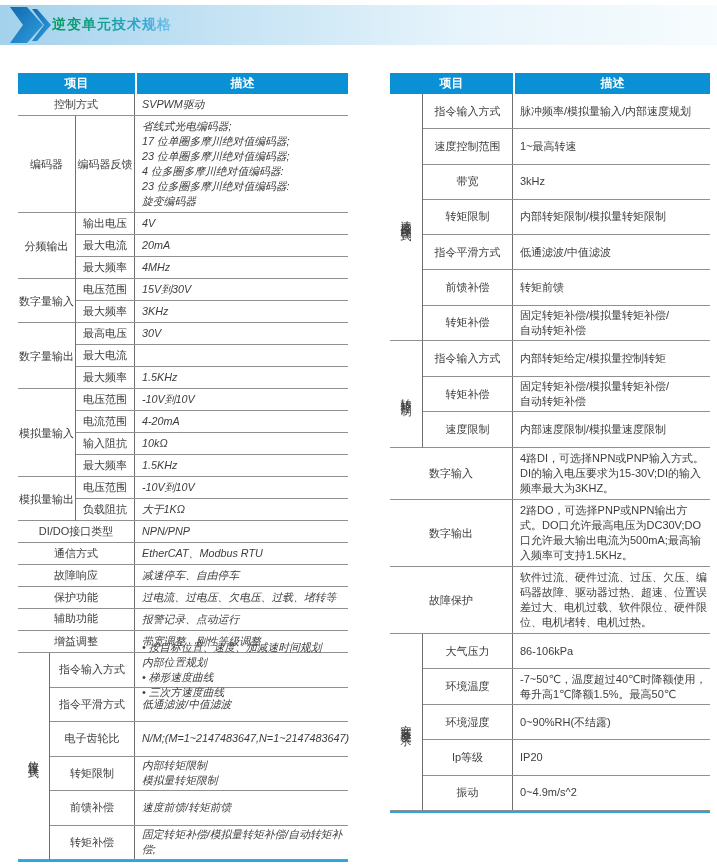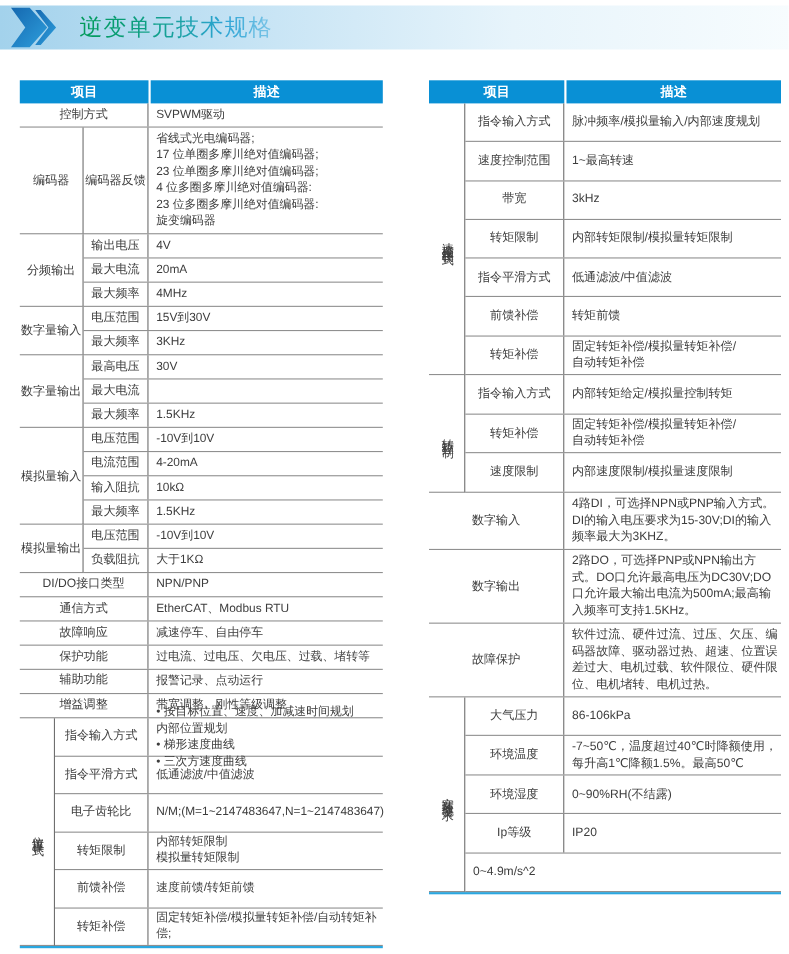--- a/index.html
+++ b/index.html
@@ -10,21 +10,21 @@
     color: #3d3d3d;
   }
   
   .band {
     margin-top: 5px; height: 40px; width: 717px;
     background: linear-gradient(90deg, #a3d2ec 0%, #c9e5f5 35%, #e7f4fb 65%, #f7fcfe 100%);
     display: flex; align-items: center;
   }
   .chev { margin-left: 8px; width: 44px; height: 38px; flex: none; }
   .title {
-    font-size: 21px; font-weight: normal; margin-left: 20px; letter-spacing: 1px;
+    font-size: 14px; font-weight: bold; margin-left: 0; letter-spacing: 1px;
     background: linear-gradient(90deg, #009a58 0%, #11a08c 40%, #2da4d4 75%, #7ec6e8 100%);
     -webkit-background-clip: text; background-clip: text;
     -webkit-text-fill-color: transparent; color: #009a58;
   }
   
   .tables { display: flex; margin-top: 28px; align-items: flex-start; }
   .spec-table { font-size: 11px; }
   .table-left  { width: 330px; margin-left: 18px; }
   .table-right { width: 320px; margin-left: 42px; }
   .thead { display: flex; height: 21px; color: #fff; font-weight: bold; font-size: 12px; }
@@ -46,21 +46,21 @@
   .lbl {
     flex: none; border-right: 1px solid #6f6f6f; padding: 2px 1px;
     display: flex; align-items: center; justify-content: center; text-align: center;
     line-height: 13px;
   }
   .val {
     flex: 1; min-width: 0; display: flex; flex-direction: column; justify-content: center;
     padding: 3px 2px 3px 7px; line-height: 15px;
   }
   .table-left  .row { min-height: 22px; }
-  .table-left  .val { font-size: 10.8px; }
+  .table-left  .val { font-size: 10.8px; font-style: italic; }
   .table-right .row { min-height: 35px; }
   .nowrap { white-space: nowrap; }
 </style>
 </head>
 <body>
 
 <div>
 
   <div class="band">
     <svg class="chev" viewBox="0 0 44 38" aria-hidden="true">
@@ -453,20 +453,21 @@
                   <div>0~90%RH(不结露)</div>
                 </div>
               </div>
               <div class="row">
                 <div class="lbl" style="width: 90px;">Ip等级</div>
                 <div class="val">
                   <div>IP20</div>
                 </div>
               </div>
               <div class="row">
+                <div class="lbl" style="width: 90px;">振动</div>
                 <div class="val">
                   <div>0~4.9m/s^2</div>
                 </div>
               </div>
             </div>
           </div>
         </div>
     </div>
 
   </div>

